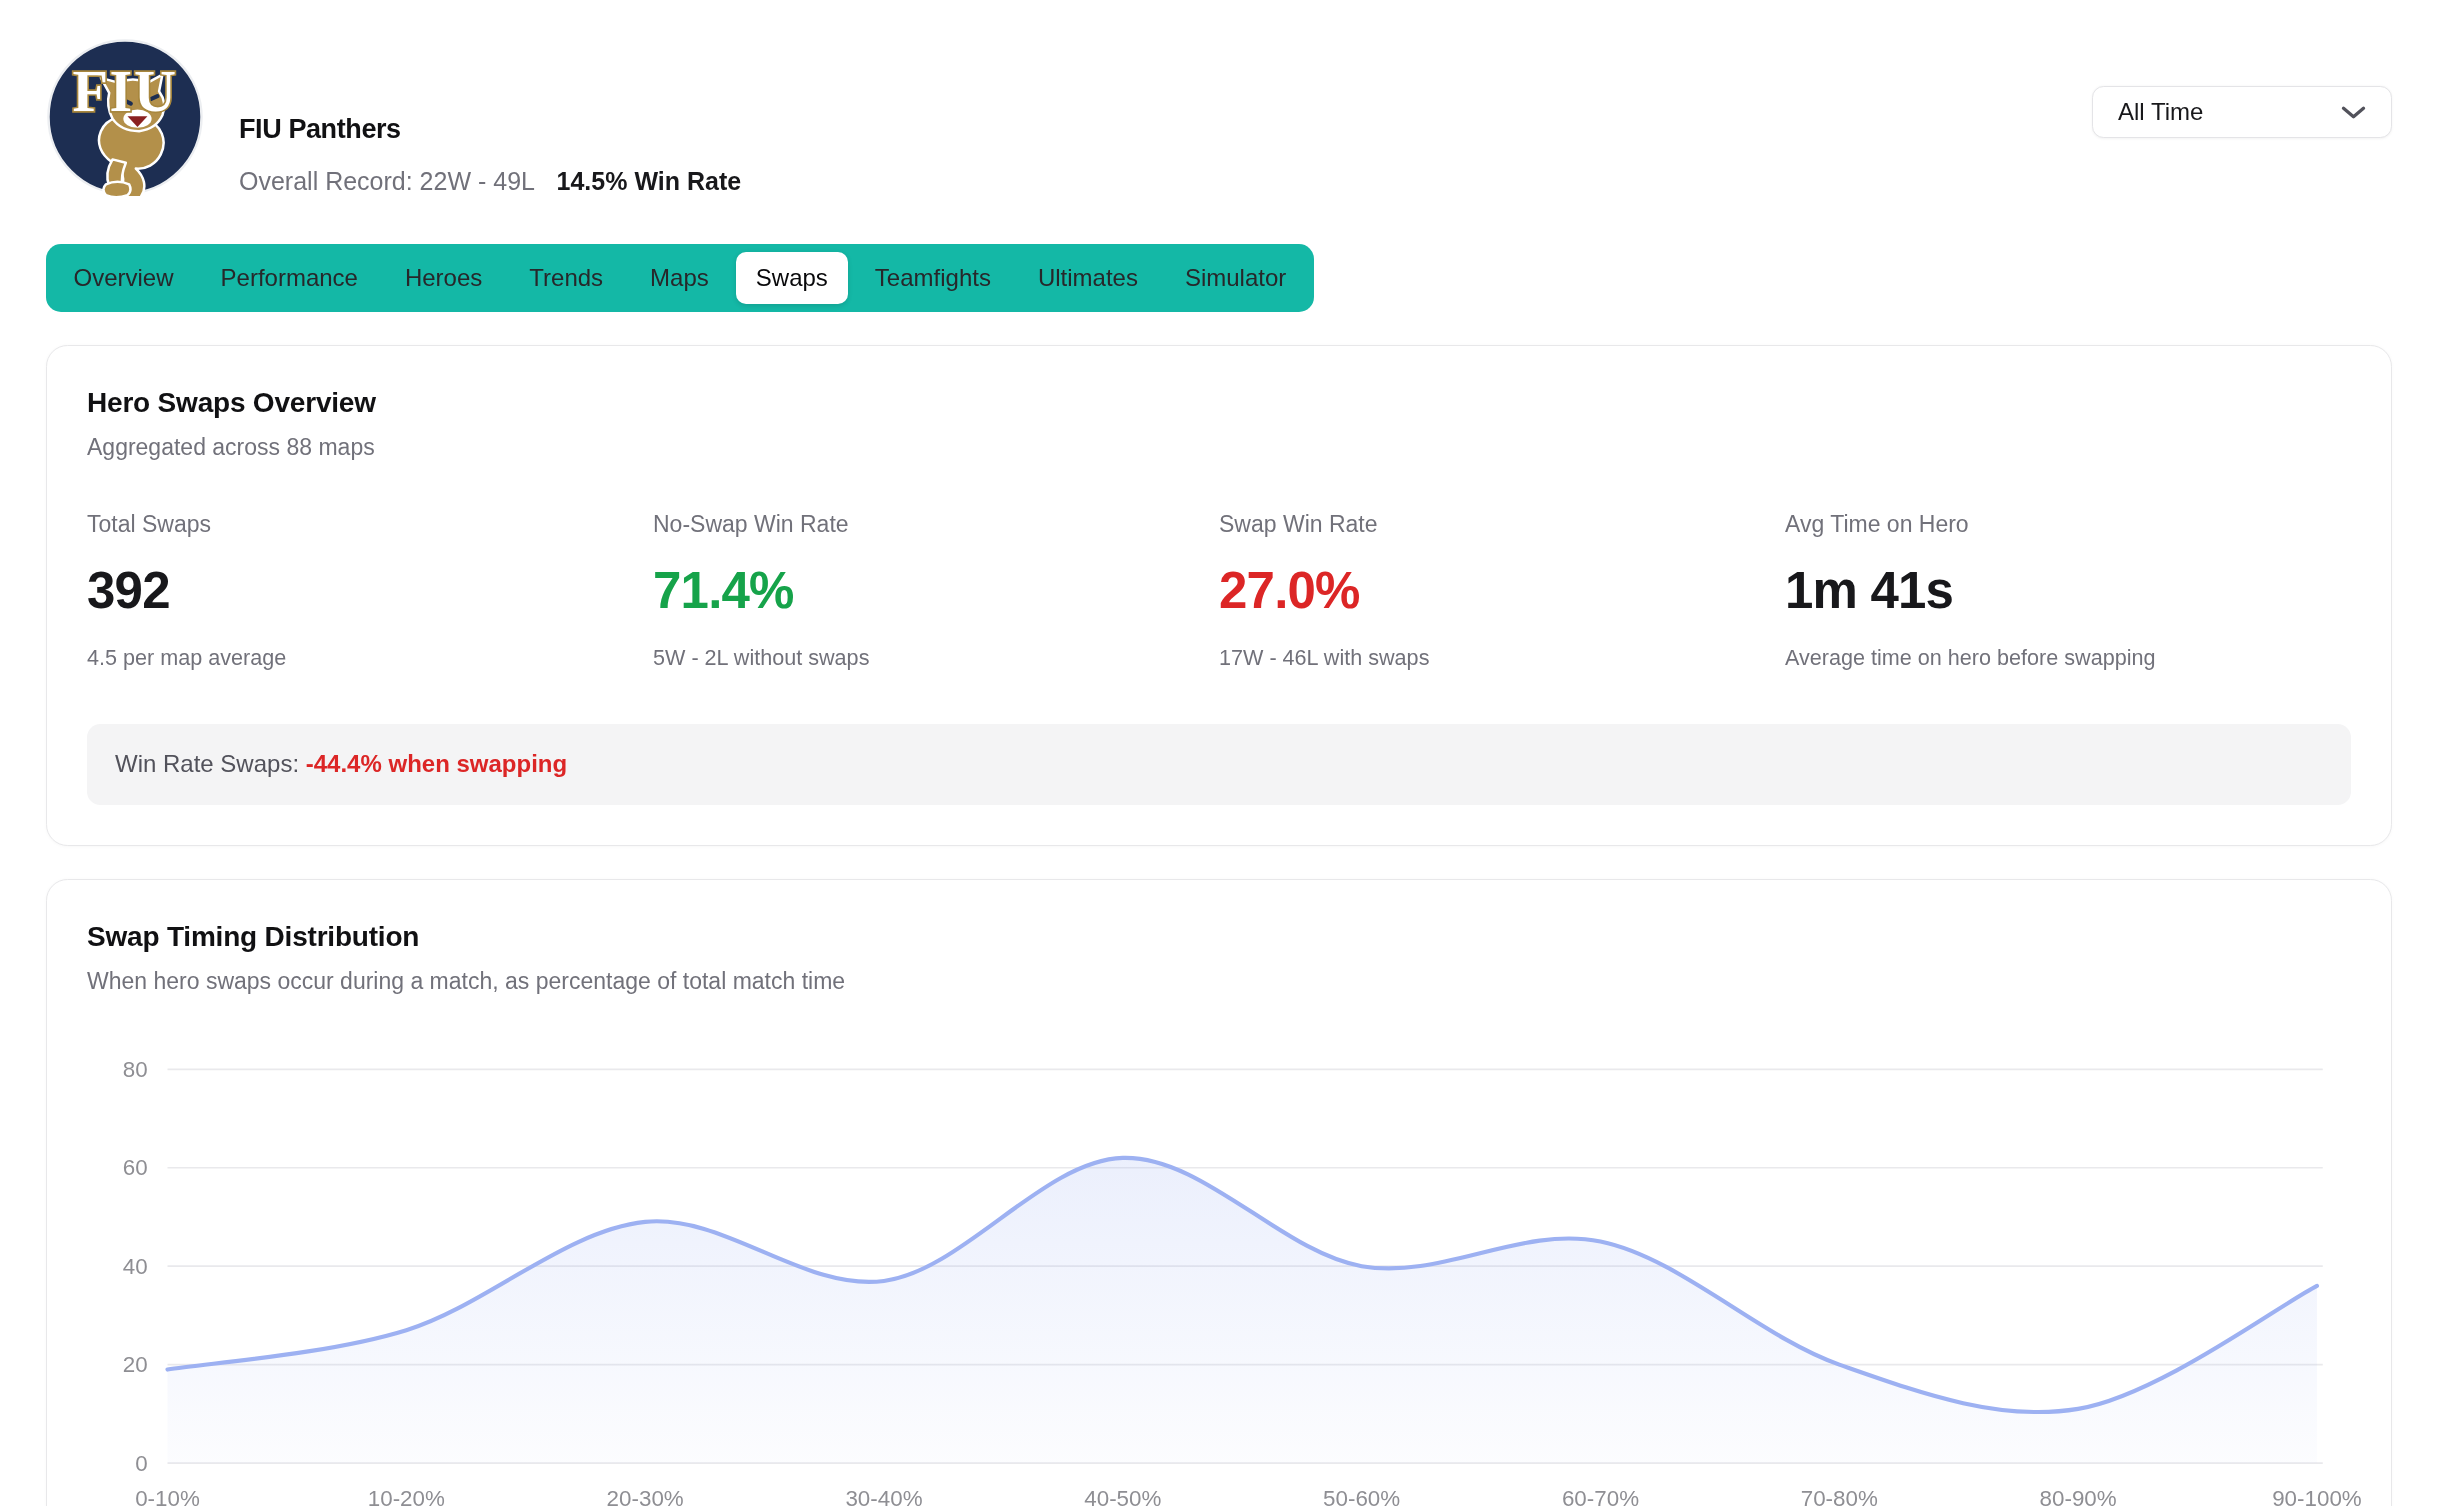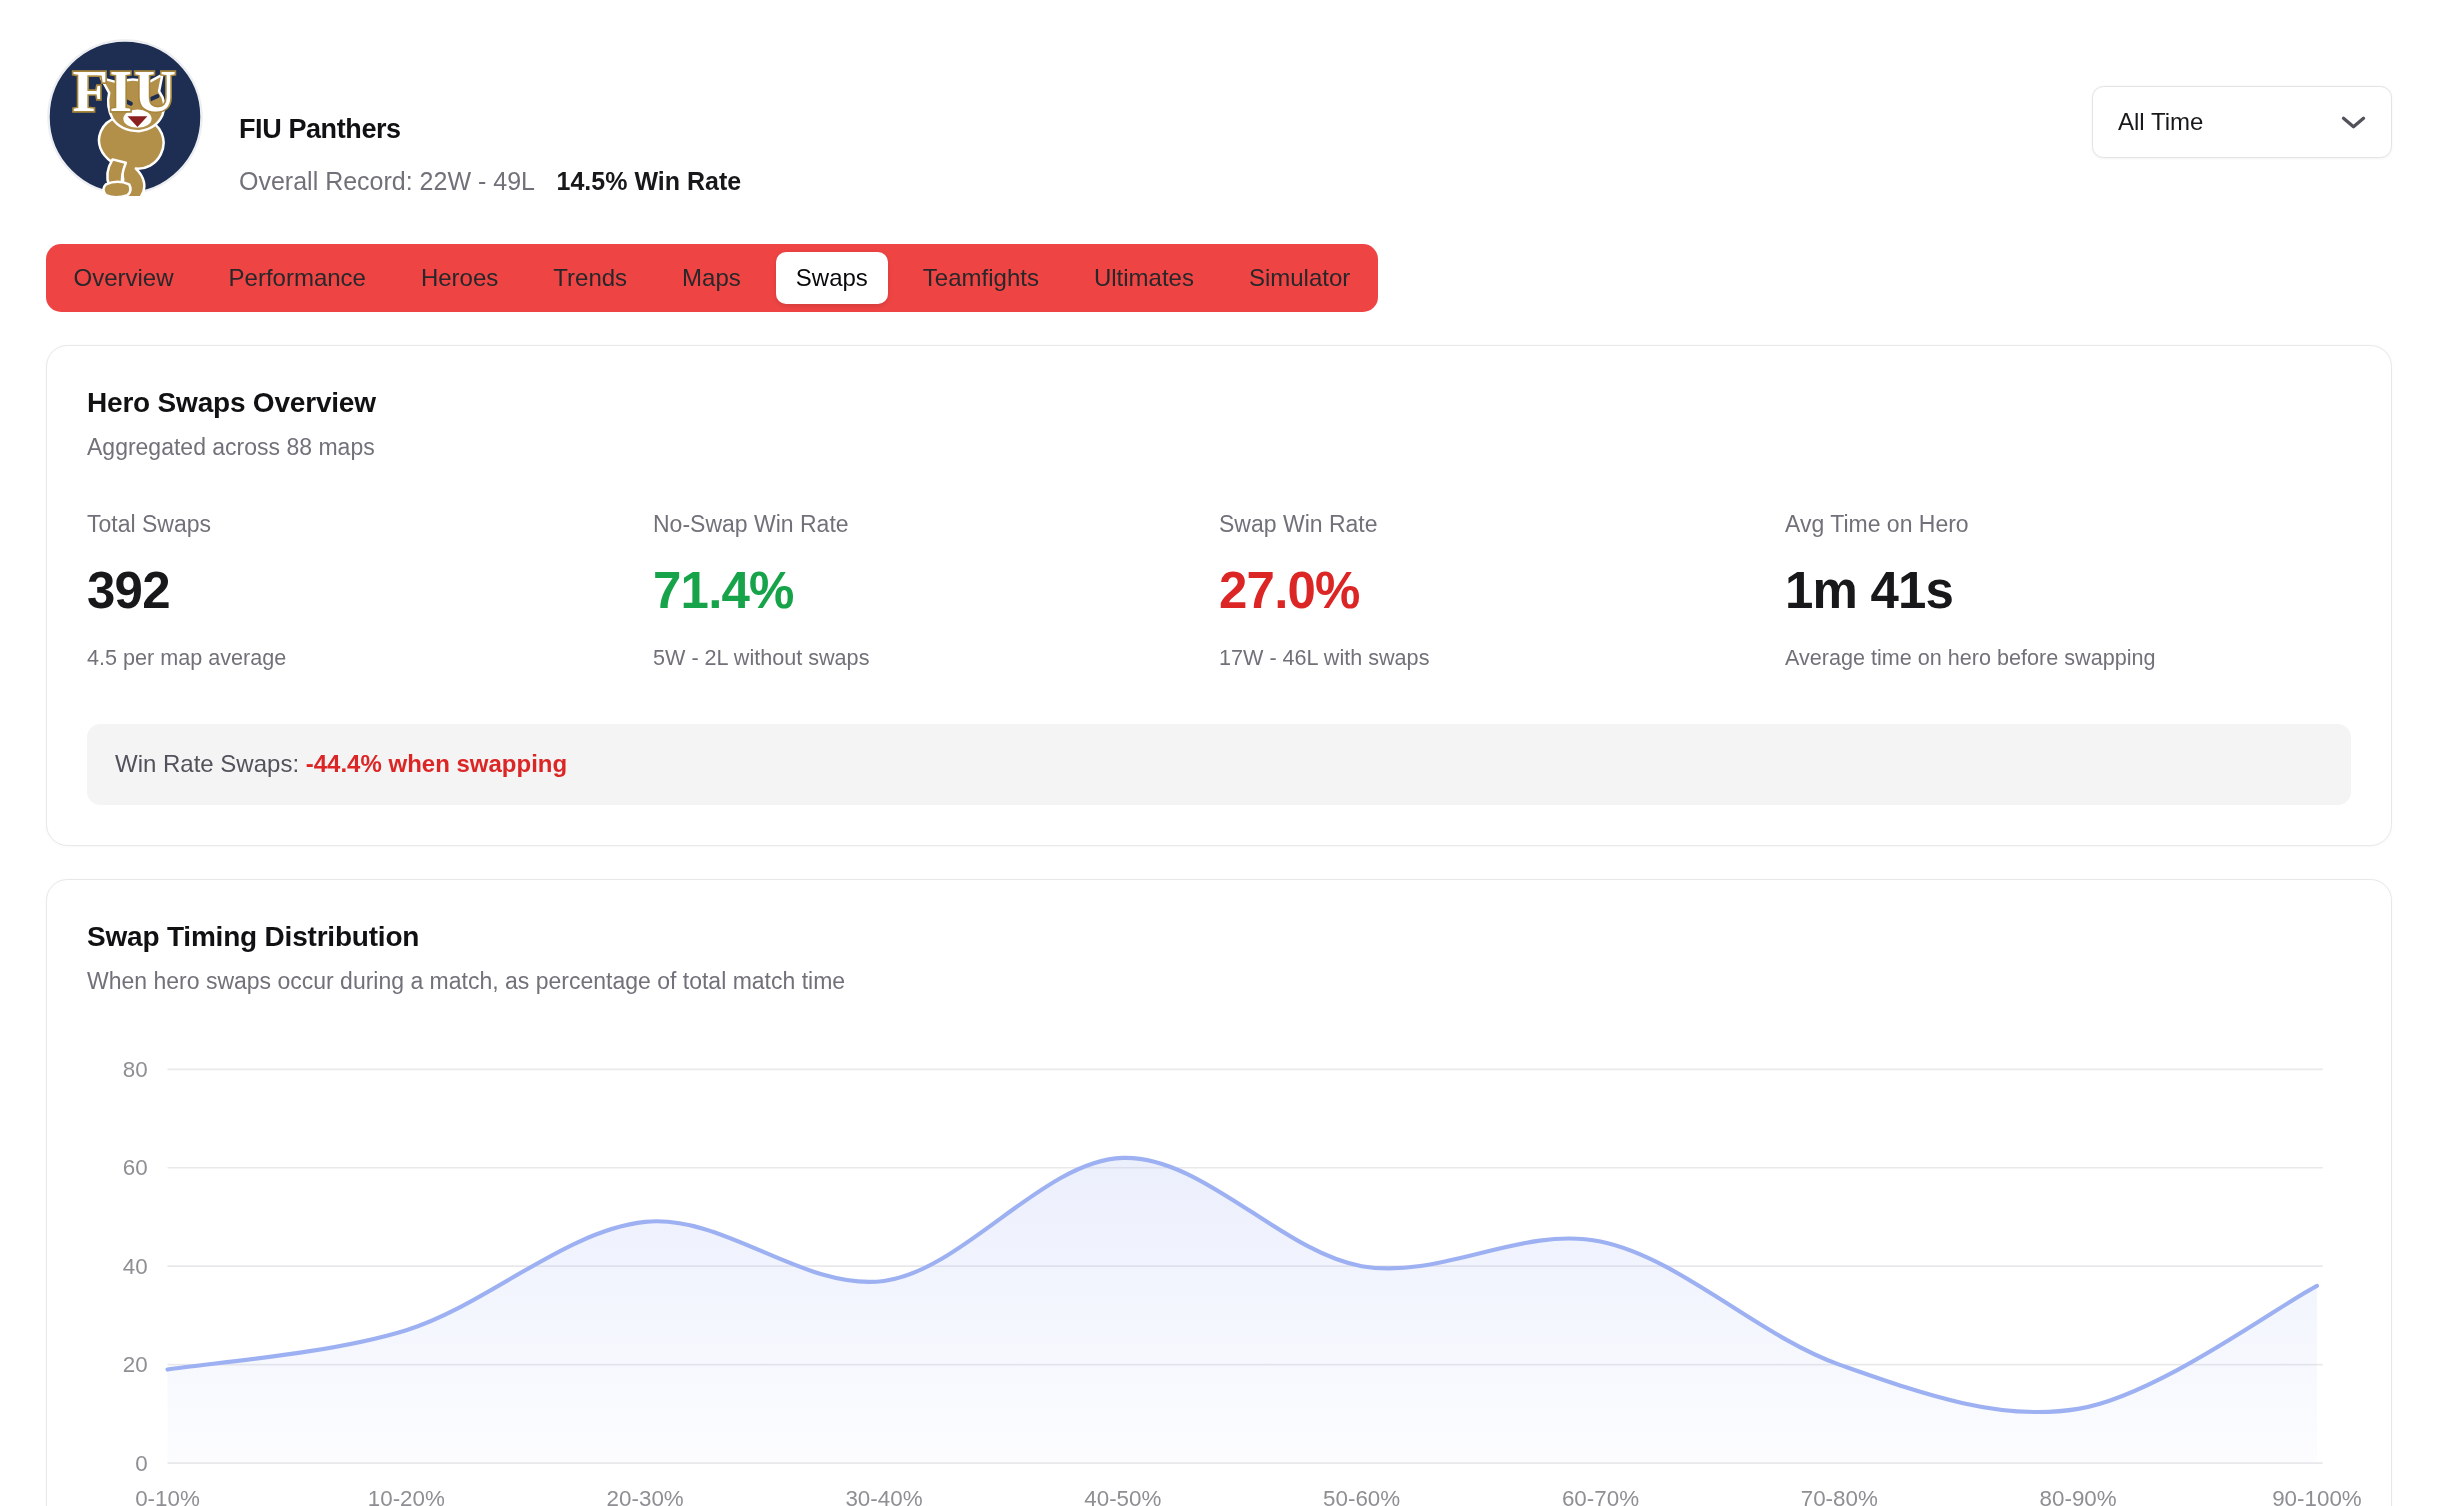--- a/index.html
+++ b/index.html
@@ -17,36 +17,36 @@
   .header { display: flex; justify-content: space-between; align-items: flex-start; }
   .header-left { display: flex; align-items: flex-end; gap: 35px; }
   .logo { width: 158px; height: 158px; flex: 0 0 auto; }
   .team-title { font-size: 27px; font-weight: 700; letter-spacing: -0.4px; color: #111113; }
   .record-line { margin-top: 21.6px; font-size: 25px; display: flex; gap: 21.6px; align-items: baseline; }
   .record-text { color: #71717a; }
   .winrate-text { color: #18181b; font-weight: 700; }
 
   .time-select {
     margin-top: 48px;
-    width: 300px; height: 72px;
+    width: 300px; height: 52px;
     border: 1.7px solid #e4e4e7; border-radius: 11.6px;
     background: #fff;
     display: flex; align-items: center; justify-content: space-between;
     padding: 0 25px;
     font-size: 24px; color: #18181b;
     box-shadow: 0 0.8px 2.5px rgba(0,0,0,0.05);
     cursor: pointer;
   }
   .chevron { width: 25px; height: 15px; }
 
   
   .tabs {
     margin-top: 48px;
     display: inline-flex; align-items: center;
-    background: #ef4444; border-radius: 15px; padding: 7.5px; gap: 15px;
+    background: #14b8a6; border-radius: 15px; padding: 7.5px; gap: 7px;
   }
   .tab {
     font-size: 24px; color: #27272a;
     padding: 12.4px 20px; border-radius: 10px;
     background: transparent; border: none;
     font-family: "Liberation Sans", sans-serif;
     cursor: pointer; white-space: nowrap;
   }
   .tab.active {
     background: #ffffff; color: #09090b;

